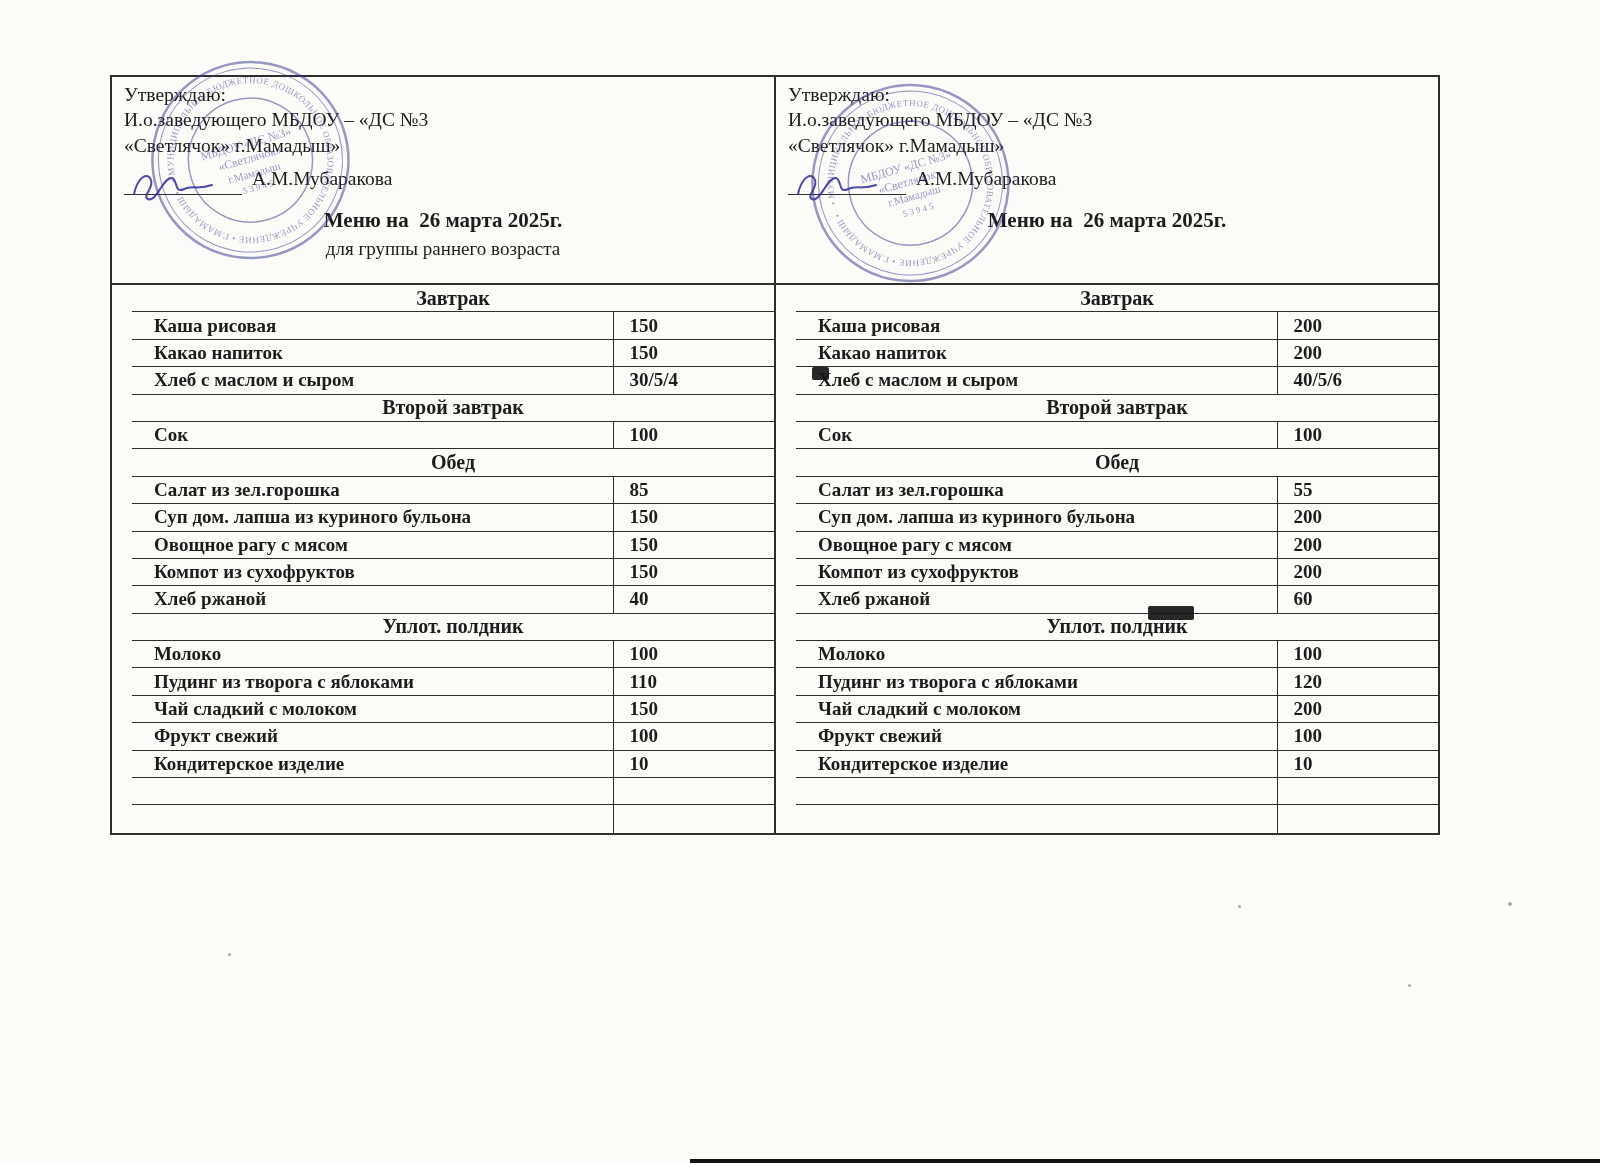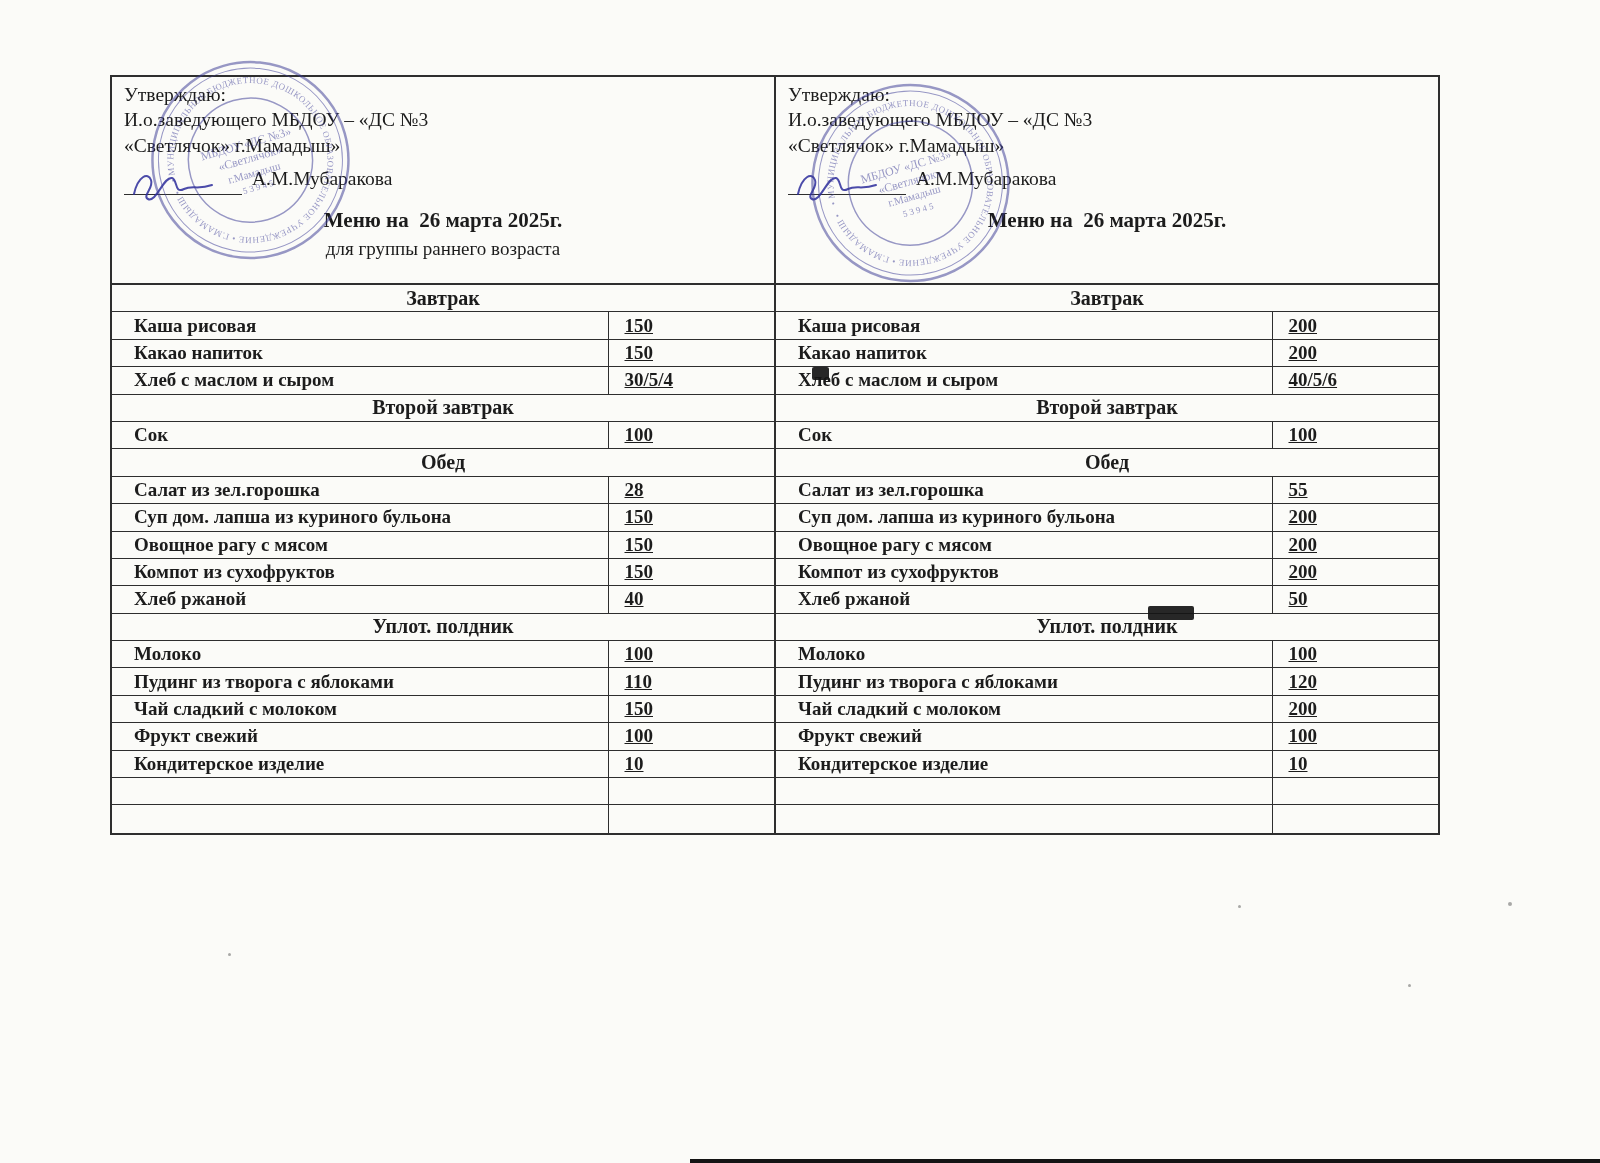--- a/index.html
+++ b/index.html
@@ -28,30 +28,30 @@
   .signer { font-size:19.5px; }
   .title-block { text-align:center; margin-top:12px; }
   .menu-title { font-weight:bold; font-size:21px; white-space:pre-wrap; }
   .menu-subtitle { font-weight:normal; font-size:19px; margin-top:5px; }
 
   
   .menu-table { flex:1; display:flex; flex-direction:column; border-top:2px solid #2e2e2e; }
   .trow {
     display:flex; align-items:stretch; box-sizing:border-box;
     border-bottom:1.5px solid #2e2e2e;
-    height:27.4px; font-weight:bold; font-size:19px; flex:0 0 auto;
+    height:27.4px; font-weight:bold; font-size:19px; flex:0 0 auto;margin-left:20px;
   }
   .trow.section { justify-content:center; align-items:center; font-size:20px; }
   .trow:last-child { flex:1 1 auto; border-bottom:none; }
   .cname {
     width:75%; box-sizing:border-box; display:flex; align-items:center;
     padding:0 22px; border-right:1.5px solid #2e2e2e;
     white-space:nowrap; overflow:hidden;
   }
-  .cval { flex:1; display:flex; align-items:center; padding:0 16px;text-decoration:underline; }
+  .cval { flex:1; display:flex; align-items:center; padding:0 16px; }
 
   
   .stamp { position:absolute; opacity:.52; transform:rotate(-16deg); pointer-events:none; z-index:5; }
   .stamp-left  { left:146px; top:55px; }
   .stamp-right { left:806px; top:78px; }
 
   
   .blot { position:absolute; background:#151515; border-radius:2px; opacity:.92; z-index:6; }
   .blot-1 { left:812px; top:367px; width:17px; height:13px; }
   .blot-2 { left:1148px; top:606px; width:46px; height:14px; }
@@ -100,21 +100,21 @@
           <div class="cval">30/5/4</div>
         </div>
         <div class="trow section">Второй завтрак</div>
         <div class="trow item">
           <div class="cname">Сок</div>
           <div class="cval">100</div>
         </div>
         <div class="trow section">Обед</div>
         <div class="trow item">
           <div class="cname">Салат из зел.горошка</div>
-          <div class="cval">28</div>
+          <div class="cval">85</div>
         </div>
         <div class="trow item">
           <div class="cname">Суп дом. лапша из куриного бульона</div>
           <div class="cval">150</div>
         </div>
         <div class="trow item">
           <div class="cname">Овощное рагу с мясом</div>
           <div class="cval">150</div>
         </div>
         <div class="trow item">
@@ -205,21 +205,21 @@
         <div class="trow item">
           <div class="cname">Овощное рагу с мясом</div>
           <div class="cval">200</div>
         </div>
         <div class="trow item">
           <div class="cname">Компот из сухофруктов</div>
           <div class="cval">200</div>
         </div>
         <div class="trow item">
           <div class="cname">Хлеб ржаной</div>
-          <div class="cval">50</div>
+          <div class="cval">60</div>
         </div>
         <div class="trow section">Уплот. полдник</div>
         <div class="trow item">
           <div class="cname">Молоко</div>
           <div class="cval">100</div>
         </div>
         <div class="trow item">
           <div class="cname">Пудинг из творога с яблоками</div>
           <div class="cval">120</div>
         </div>

